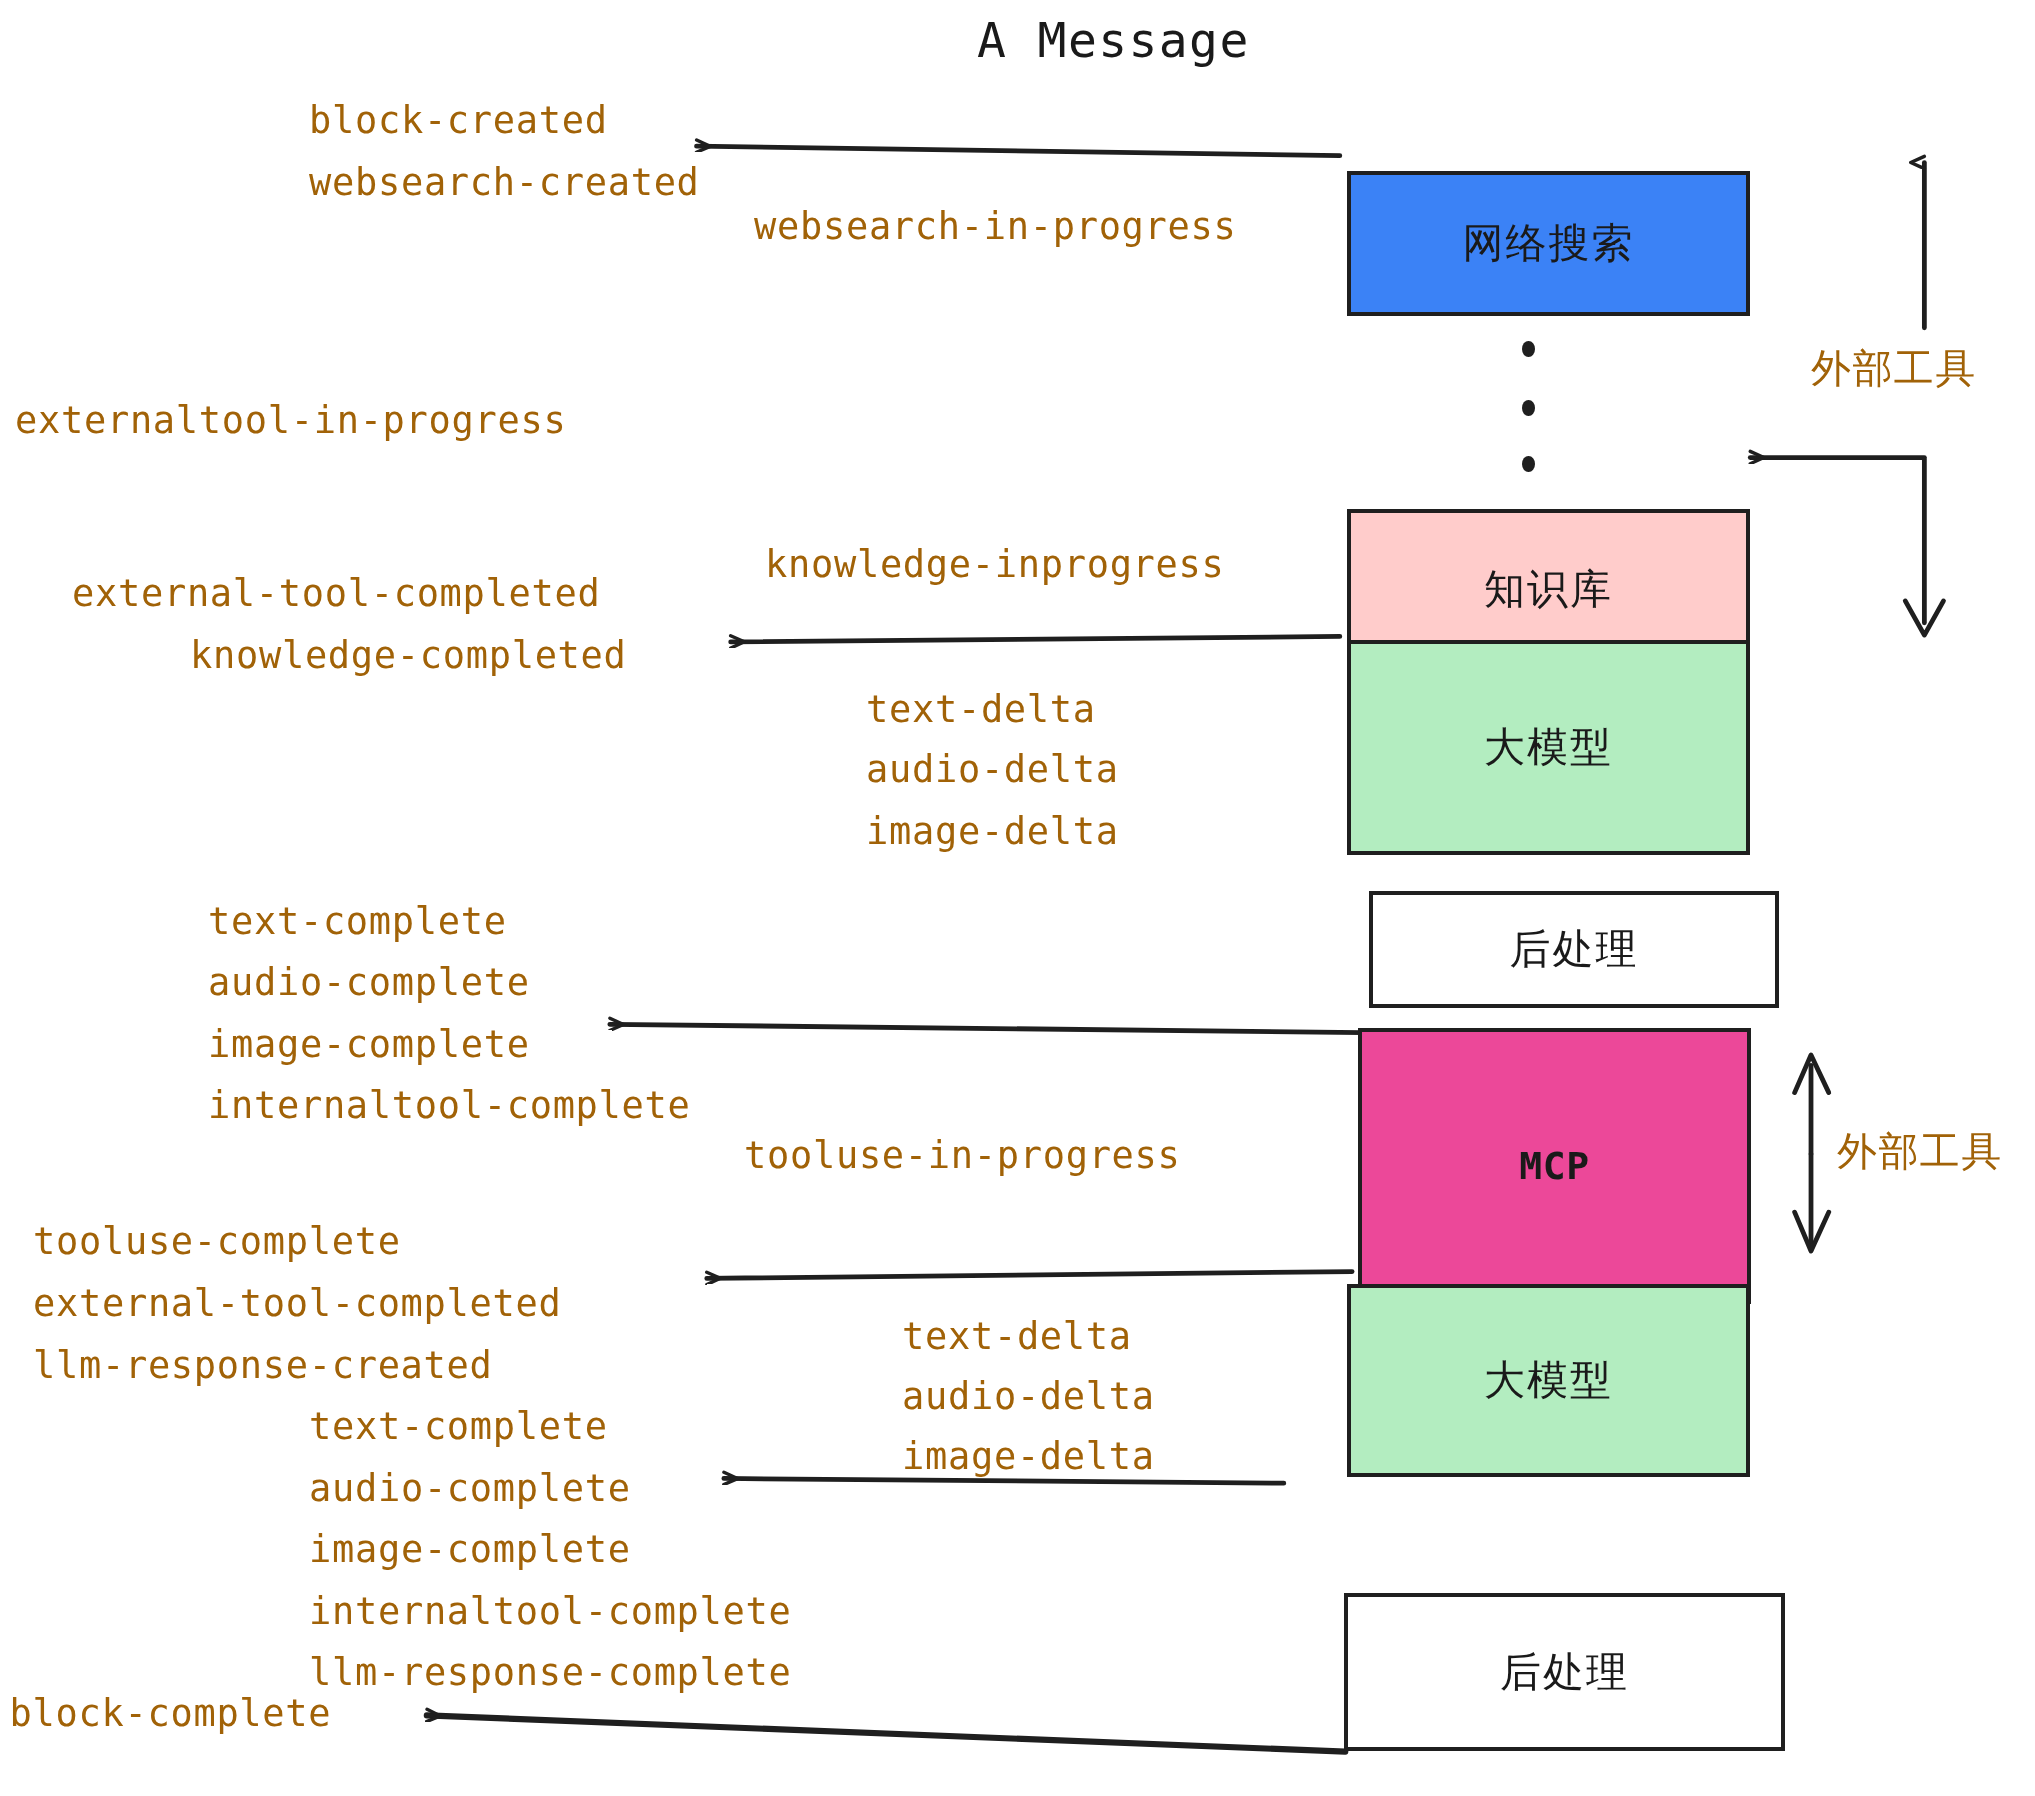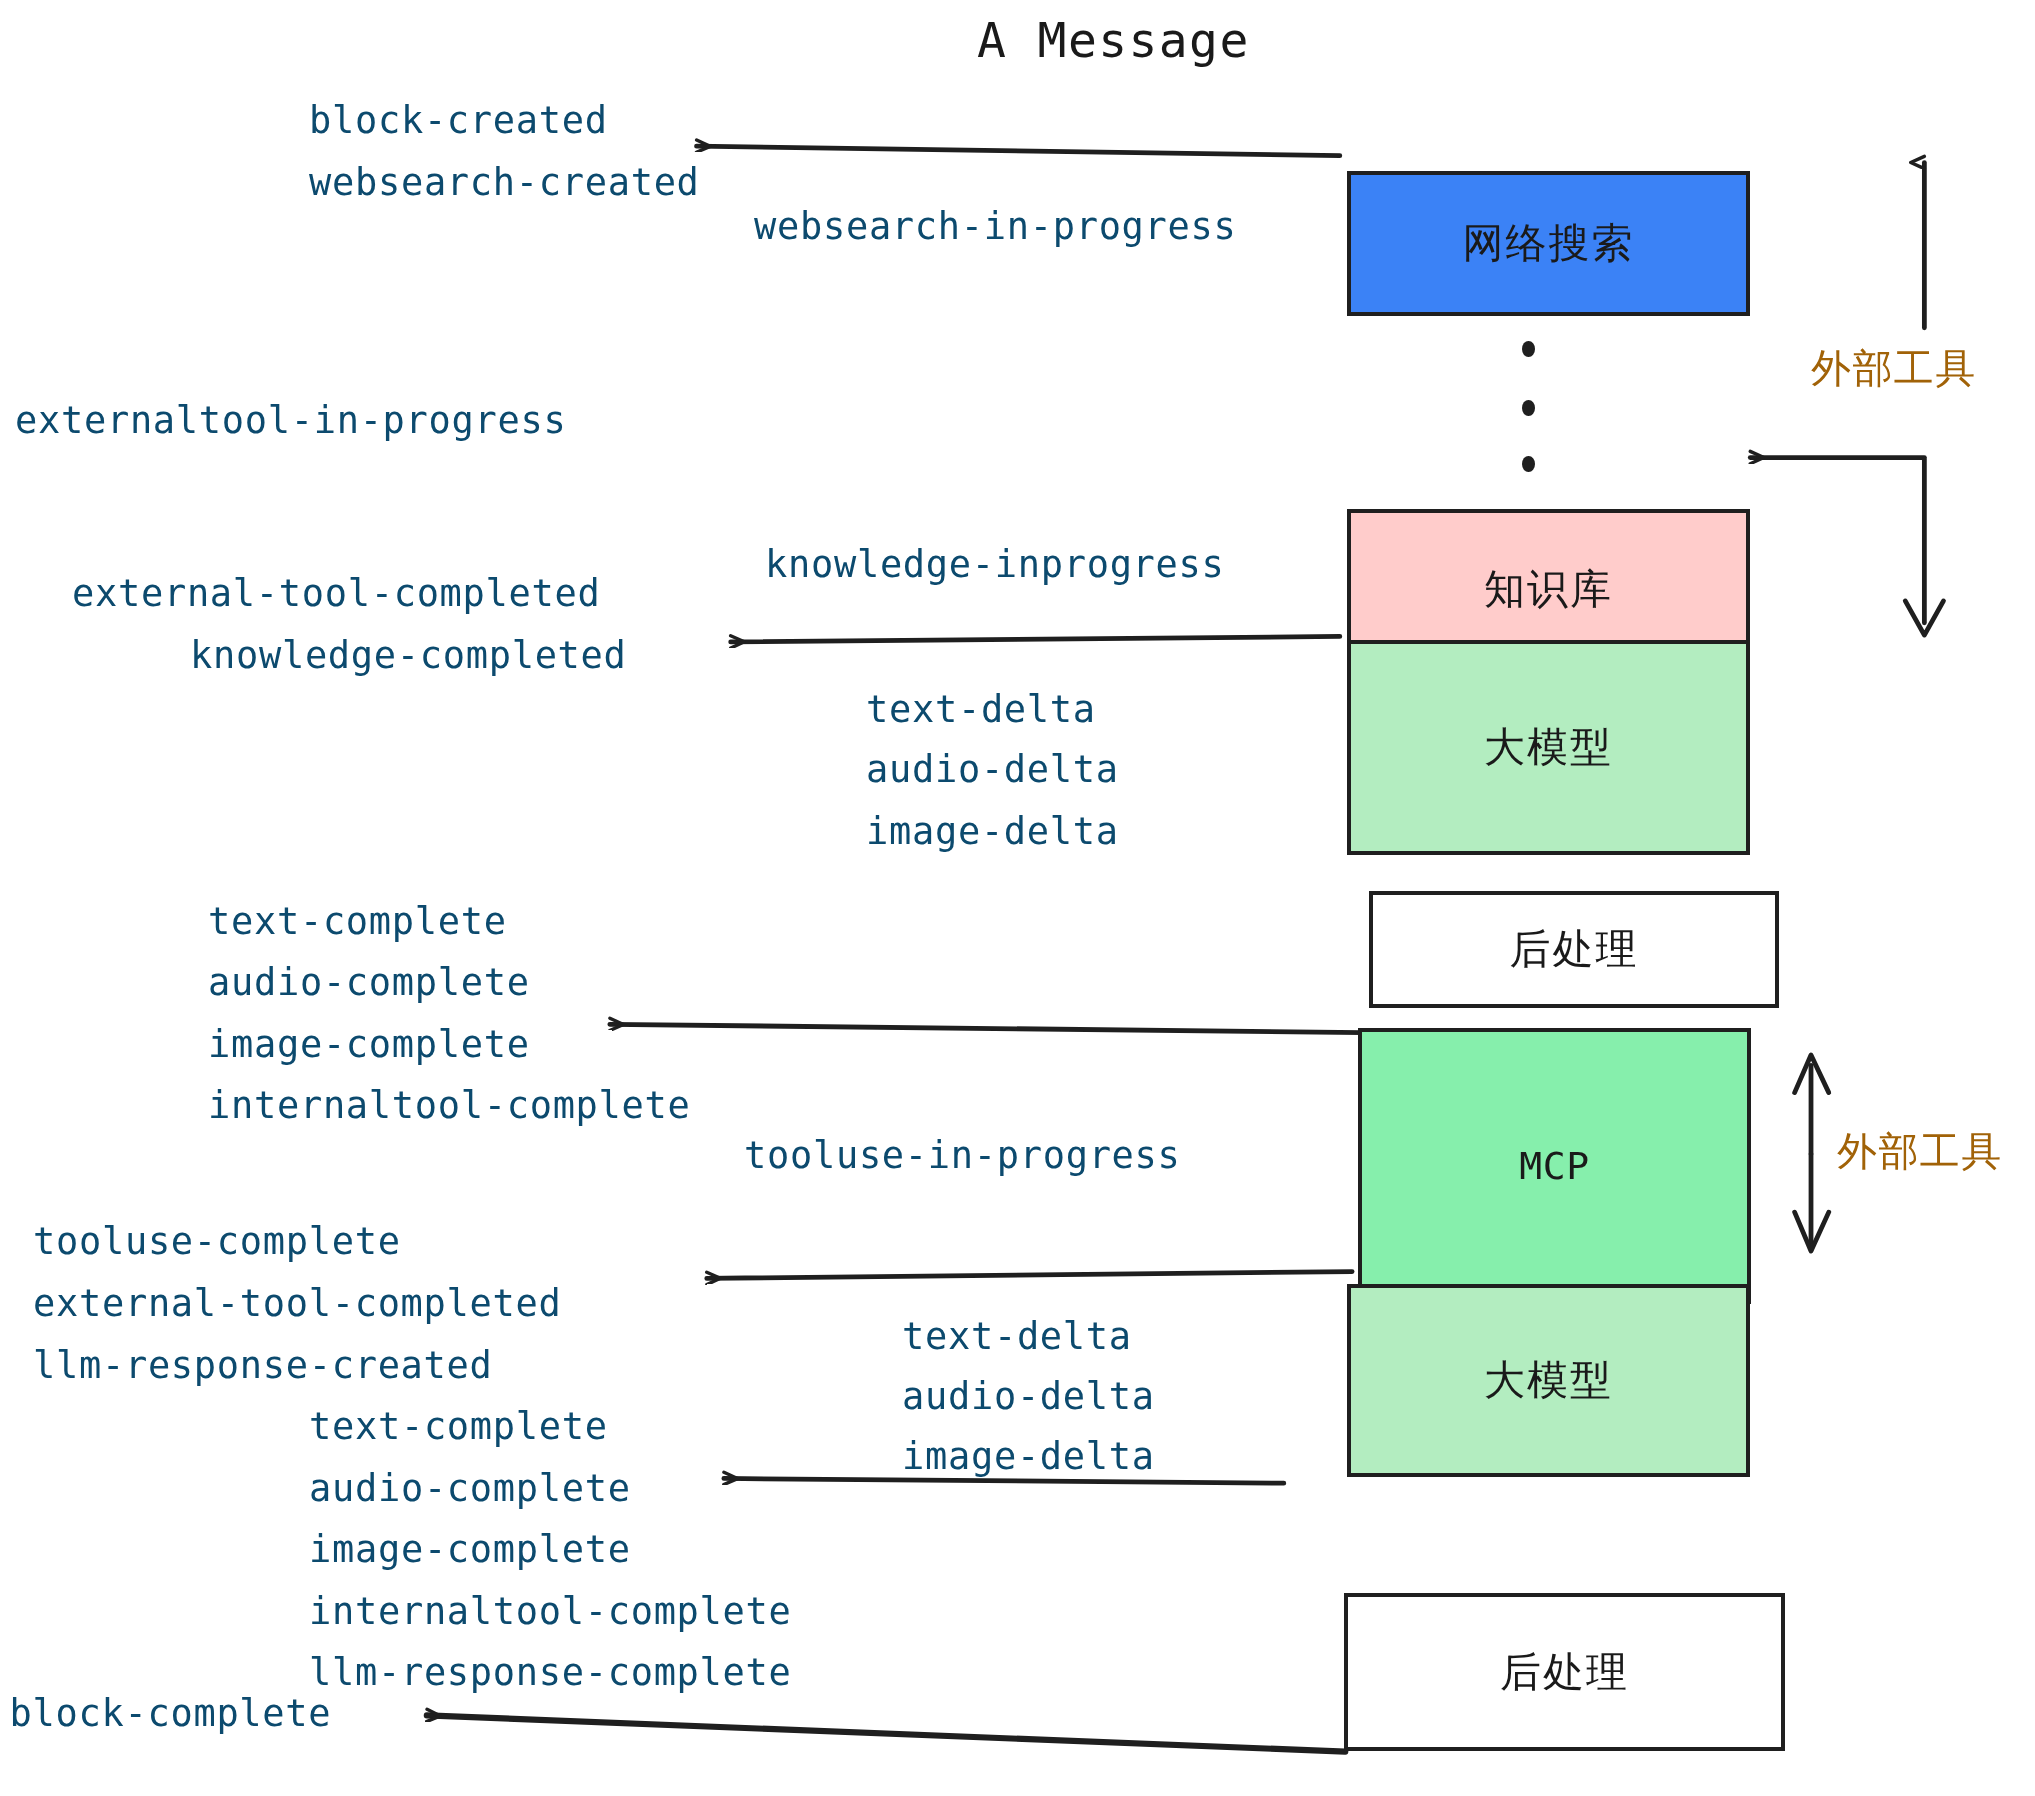--- a/index.html
+++ b/index.html
@@ -11,21 +11,21 @@
     position: relative;
     width: 2035px;
     height: 1796px;
     background: #ffffff;
     font-family: "DejaVu Sans Mono", "Liberation Mono", monospace;
     overflow: hidden;
   }
   .lbl {
     position: absolute;
     white-space: pre;
-    color: #0c4a6e;
+    color: #a16207;
     font-family: "DejaVu Sans Mono", "Liberation Mono", monospace;
     font-size: 37px;
     letter-spacing: 0.7px;
     line-height: 1;
   }
   .title {
     position: absolute;
     white-space: pre;
     color: #1a1a1a;
     font-family: "DejaVu Sans Mono", "Liberation Mono", monospace;
@@ -180,21 +180,21 @@
   </div>
 
   <div class="box" style="left:1347px; top:640px; width:403px; height:215px; background:#b3edc0;">
     <span>大模型</span>
   </div>
 
   <div class="box" style="left:1369px; top:891px; width:410px; height:117px; background:#ffffff;">
     <span>后处理</span>
   </div>
 
-  <div class="box mono" style="left:1358px; top:1028px; width:393px; height:276px; background:#86efac;">
+  <div class="box mono" style="left:1358px; top:1028px; width:393px; height:276px; background:#ec4899;font-weight:bold;">
     <span>MCP</span>
   </div>
 
   <div class="box" style="left:1347px; top:1284px; width:403px; height:193px; background:#b3edc0;">
     <span>大模型</span>
   </div>
 
   <div class="box" style="left:1344px; top:1593px; width:441px; height:158px; background:#ffffff;">
     <span>后处理</span>
   </div>

